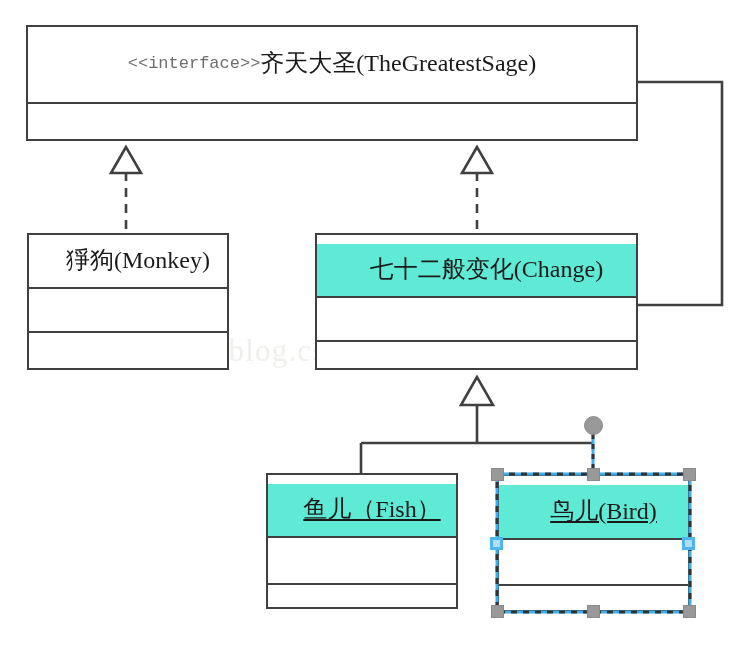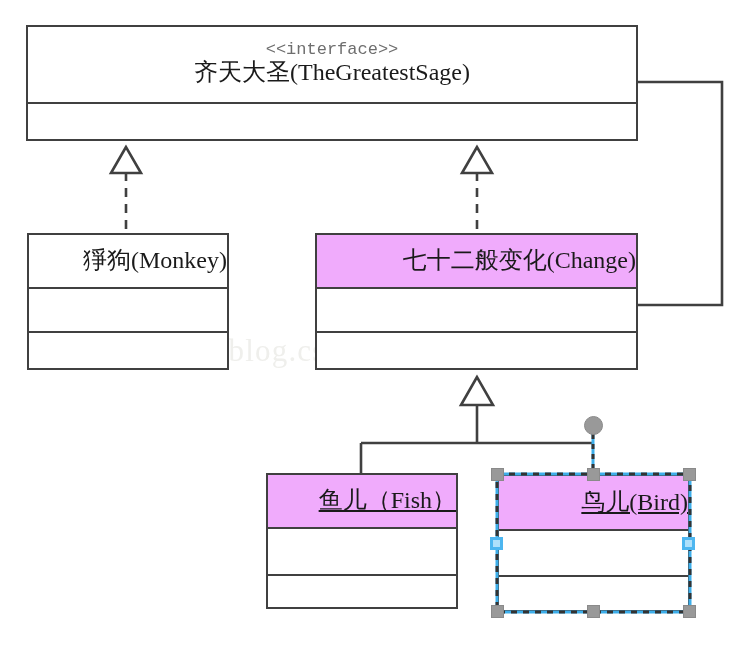--- a/index.html
+++ b/index.html
@@ -35,48 +35,47 @@
     position: absolute;
     box-sizing: border-box;
     border: 2px solid #404040;
     background: #ffffff;
   }
   .uml-row {
     box-sizing: border-box;
     width: 100%;
     display: flex;
     align-items: center;
-    justify-content: flex-end;
+    justify-content: center;
     overflow: hidden;
     padding-left: 20px;
   }
   .row-div { border-top: 2px solid #404040; }
   .hdr-plain { background: #ffffff; }
-  .hdr-orange { background: #f0abfc; }
+  .hdr-orange { background: #5eead4; margin-top: 9px; }
   .cls-title {
     font-family: "Liberation Serif", "DejaVu Serif", serif;
     font-size: 24px;
     color: #1a1a1a;
     line-height: 1.15;
     white-space: nowrap;
     text-align: center;
   }
   .cls-title.underline { text-decoration: underline; }
   .stereotype {
     font-family: "Liberation Mono", "DejaVu Sans Mono", monospace;
     font-size: 17px;
     color: #6e6e6e;
     display: block;
     text-align: center;
     line-height: 1.15;
     white-space: nowrap;
   }
   .iface-head {
-    flex-direction: column;
-    justify-content: center;
+    flex-direction: row;
     padding: 2px 0 4px 0;
   }
 
   
   #watermark {
     position: absolute;
     left: 146px;
     top: 333px;
     width: 640px;
     font-family: "Liberation Serif", "DejaVu Serif", serif;

